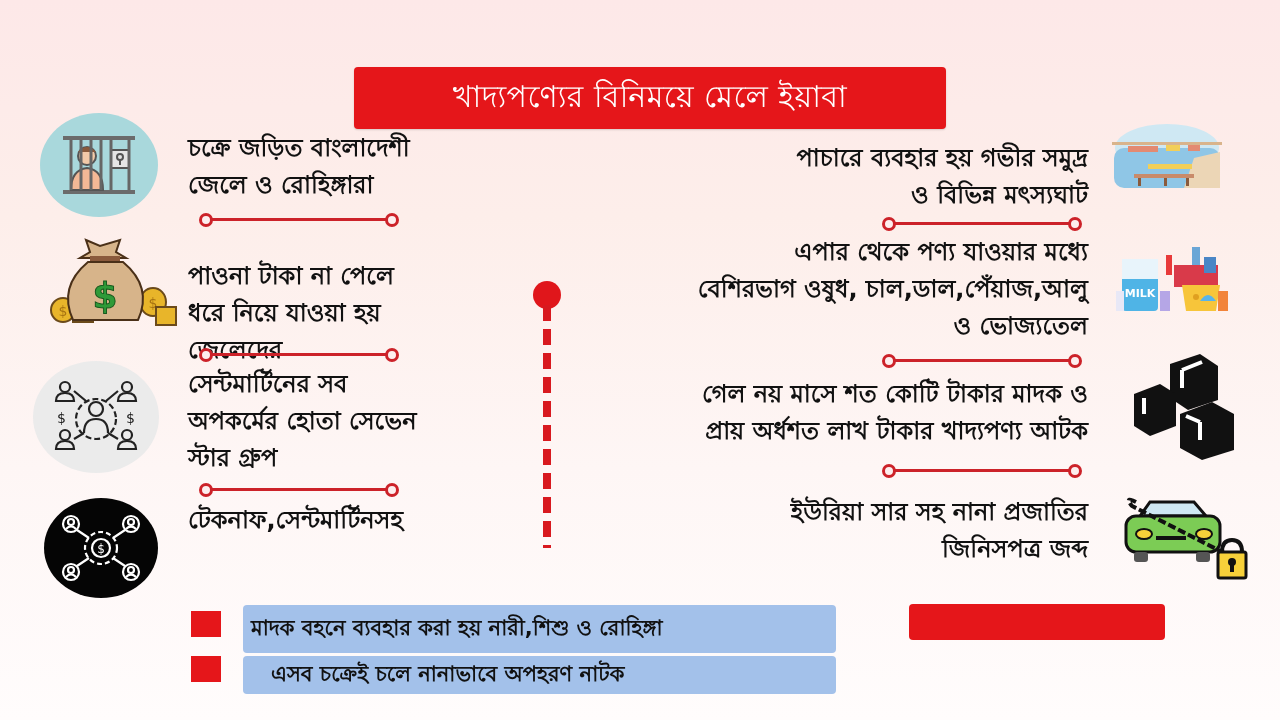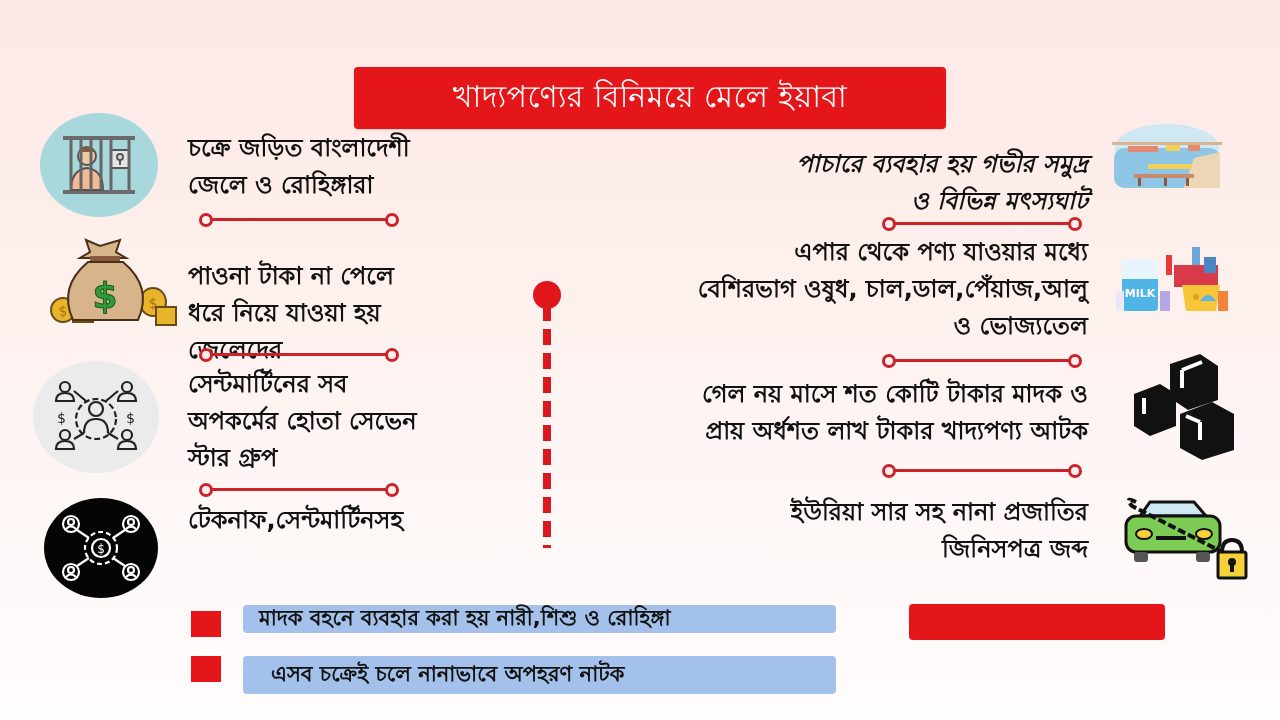--- a/index.html
+++ b/index.html
@@ -36,22 +36,22 @@
   }
   .vline-dot {
     left: 533px; top: 281px; width: 28px; height: 28px; border-radius: 50%; background: #e0161b;
   }
   .vline-dash {
     left: 543px; top: 305px; width: 8px; height: 243px;
     background: repeating-linear-gradient(180deg, #d8191f 0px, #d8191f 16px, transparent 16px, transparent 24px);
   }
   .bullet-sq { width: 30px; height: 26px; background: #e5161a; }
   .pill {
-    background: #a3c1ea; border-radius: 4px; height: 28px;
-    display: flex; align-items: center; padding-left: 16px; box-sizing: border-box;
+    background: #a3c1ea; border-radius: 4px; height: 48px;
+    display: flex; align-items: center; padding-left: 8px; box-sizing: border-box;
     font-size: 21px; font-weight: bold; color: #111;
   }
   .red-bar {
     left: 909px; top: 604px; width: 256px; height: 36px; background: #e5161a; border-radius: 4px;
   }
 </style>
 </head>
 <body>
 
 <div class="abs title-bar">
@@ -162,21 +162,21 @@
     <text x="42" y="41" font-size="12" fill="#fff" stroke="none" text-anchor="middle" font-family="DejaVu Sans, sans-serif">$</text>
   </svg>
 </div>
 <div class="abs item-text left-text" style="top:502px;">
   <div>টেকনাফ,সেন্টমার্টিনসহ</div>
 </div>
 
 <div class="abs vline-dot"></div>
 <div class="abs vline-dash"></div>
 
-<div class="abs item-text right-text" style="top:146px;font-style:italic;">
+<div class="abs item-text right-text" style="top:140px;">
   <div>পাচারে ব্যবহার হয় গভীর সমুদ্র</div>
   <div>ও বিভিন্ন মৎস্যঘাট</div>
 </div>
 <div class="abs" style="left:1108px; top:118px; width:118px; height:74px;">
   <svg width="118" height="74" viewBox="0 0 118 74">
     <ellipse cx="59" cy="30" rx="52" ry="24" fill="#cfe8f3"></ellipse>
     <rect x="6" y="30" width="106" height="40" rx="10" fill="#8fc6e6"></rect>
     <path d="M86 40 L112 34 L112 70 L76 70 Z" fill="#ecd6b6"></path>
     <rect x="20" y="28" width="30" height="6" fill="#e38a72"></rect>
     <rect x="58" y="26" width="14" height="7" fill="#f2cf58"></rect>

